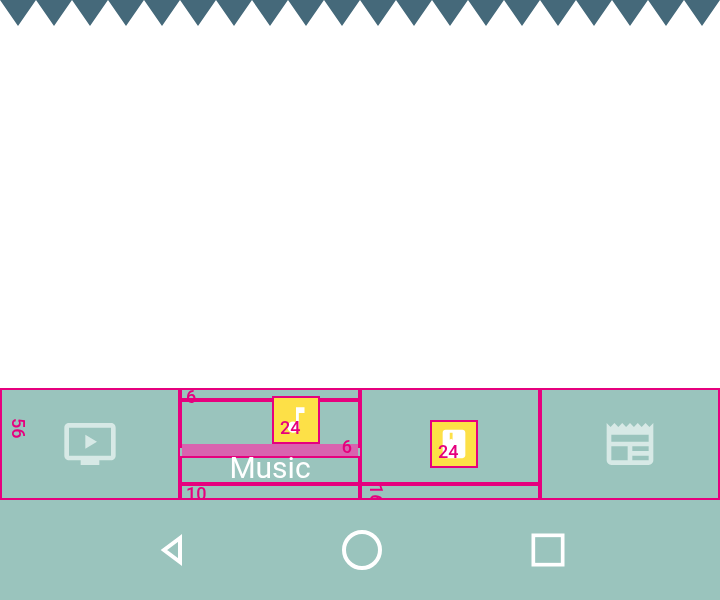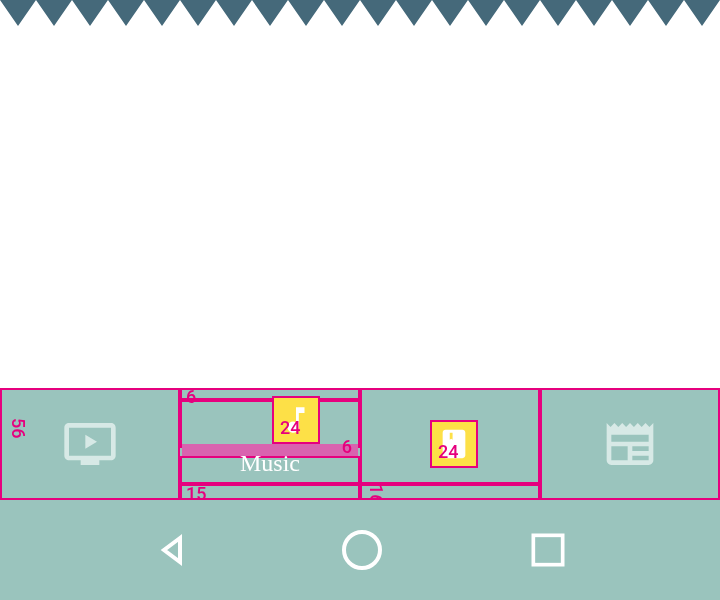--- a/index.html
+++ b/index.html
@@ -63,24 +63,23 @@
   position: absolute;
   font-size: 18px;
   font-weight: 500;
   color: #e6007e;
   pointer-events: none;
 }
 .rot90 { writing-mode: vertical-rl; }
 
 .tab-label {
   color: #fff;
-  font-size: 24px;
+  font-size: 30px;
   font-weight: 400;
   margin-top: 2px;
-  font-family: Liberation Serif, serif;
 }
 
 .pink-bar {
   position: absolute;
   background: #d963af;
   left: 2px; right: 2px;
   height: 12px;
   top: 56px;
 }
 
@@ -140,21 +139,21 @@
       <span class="redline-label" style="position:absolute; left:6px; bottom:4px;">24</span>
     </div>
 
     <div class="pink-bar"></div>
     <span class="redline-label" style="top:48px; right:8px;">6</span>
 
     <div class="redline" style="top:68px;left:0;right:0;height:28px;"></div>
     <div class="tab-label" style="position:absolute; top:60px; left:0; right:0; text-align:center;">Music</div>
 
     <div class="redline" style="bottom:0;left:0;right:0;height:16px;"></div>
-    <span class="redline-label" style="bottom:-4px; left:6px;">15</span>
+    <span class="redline-label" style="bottom:-4px; left:6px;">10</span>
   </div>
 
   <div class="tab">
 
     <div class="redline" style="top:0;left:0;right:0;bottom:16px;"></div>
     <div class="redline" style="bottom:0;left:0;right:0;height:16px;"></div>
     <div class="icon-box" style="top:32px; left:70px;">
       <svg width="34" height="34" viewBox="0 0 24 24" fill="#fff">
         <path d="M18 2H6c-1.1 0-2 .9-2 2v16c0 1.1.9 2 2 2h12c1.1 0 2-.9 2-2V4c0-1.1-.9-2-2-2zM9 4h2v5l-1-.75L9 9V4z"></path>
       </svg>

